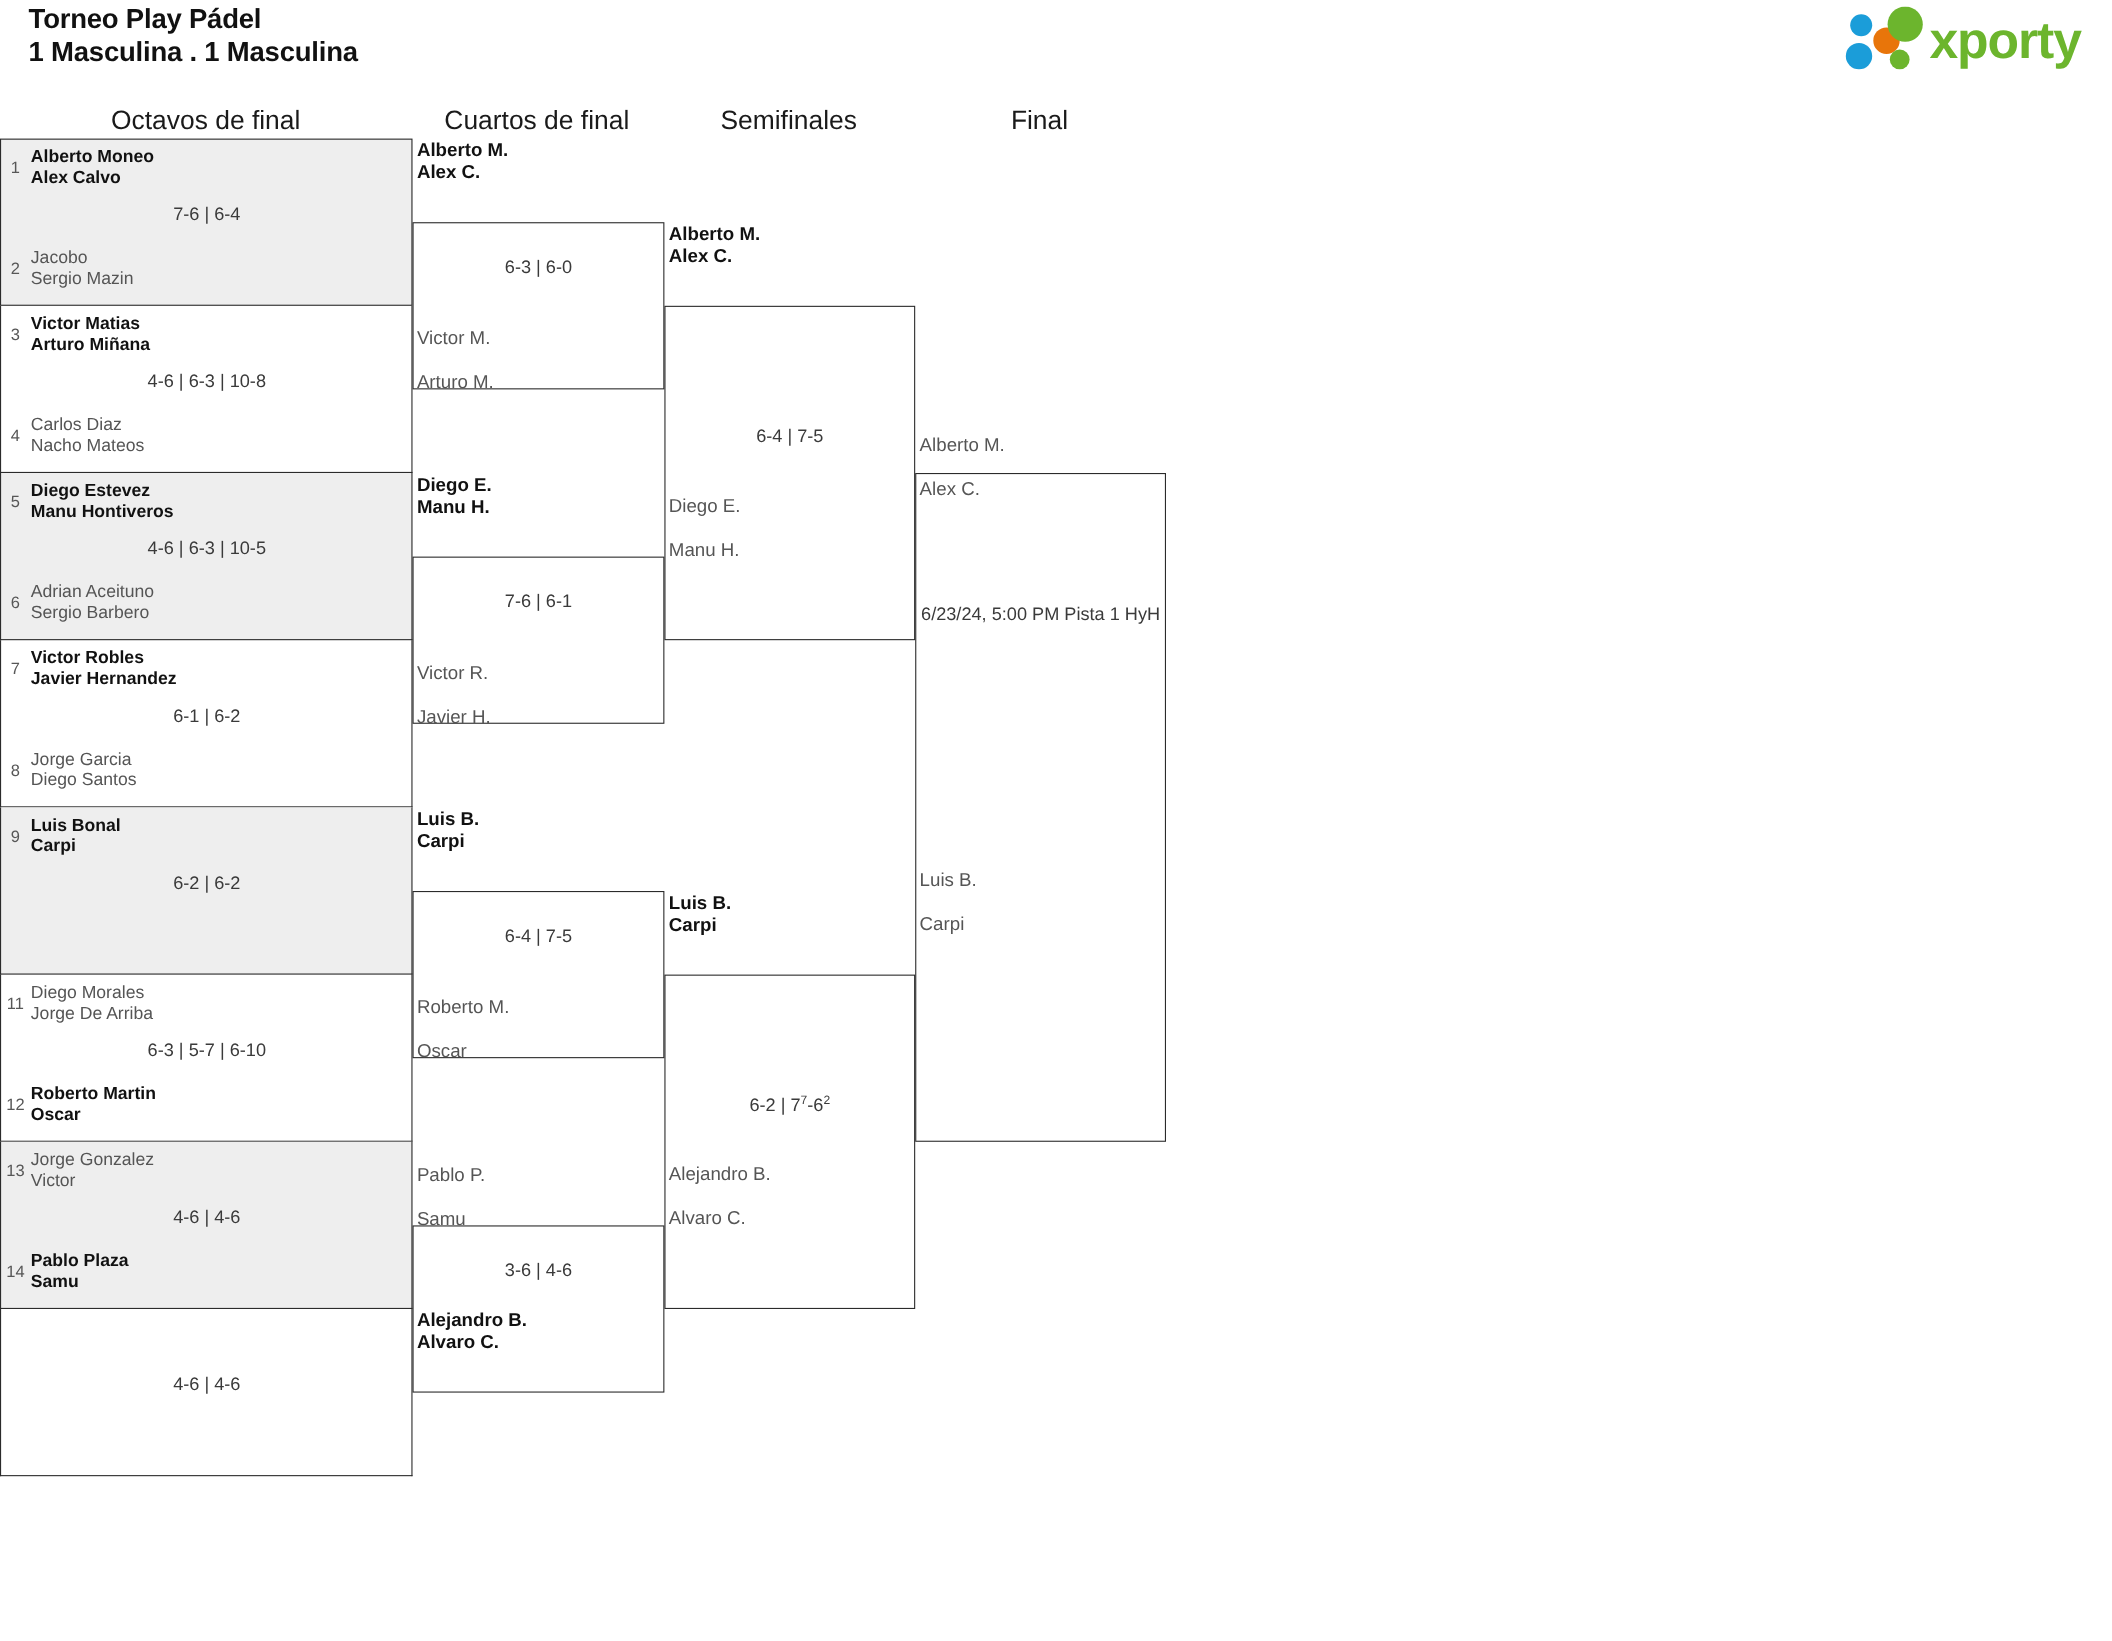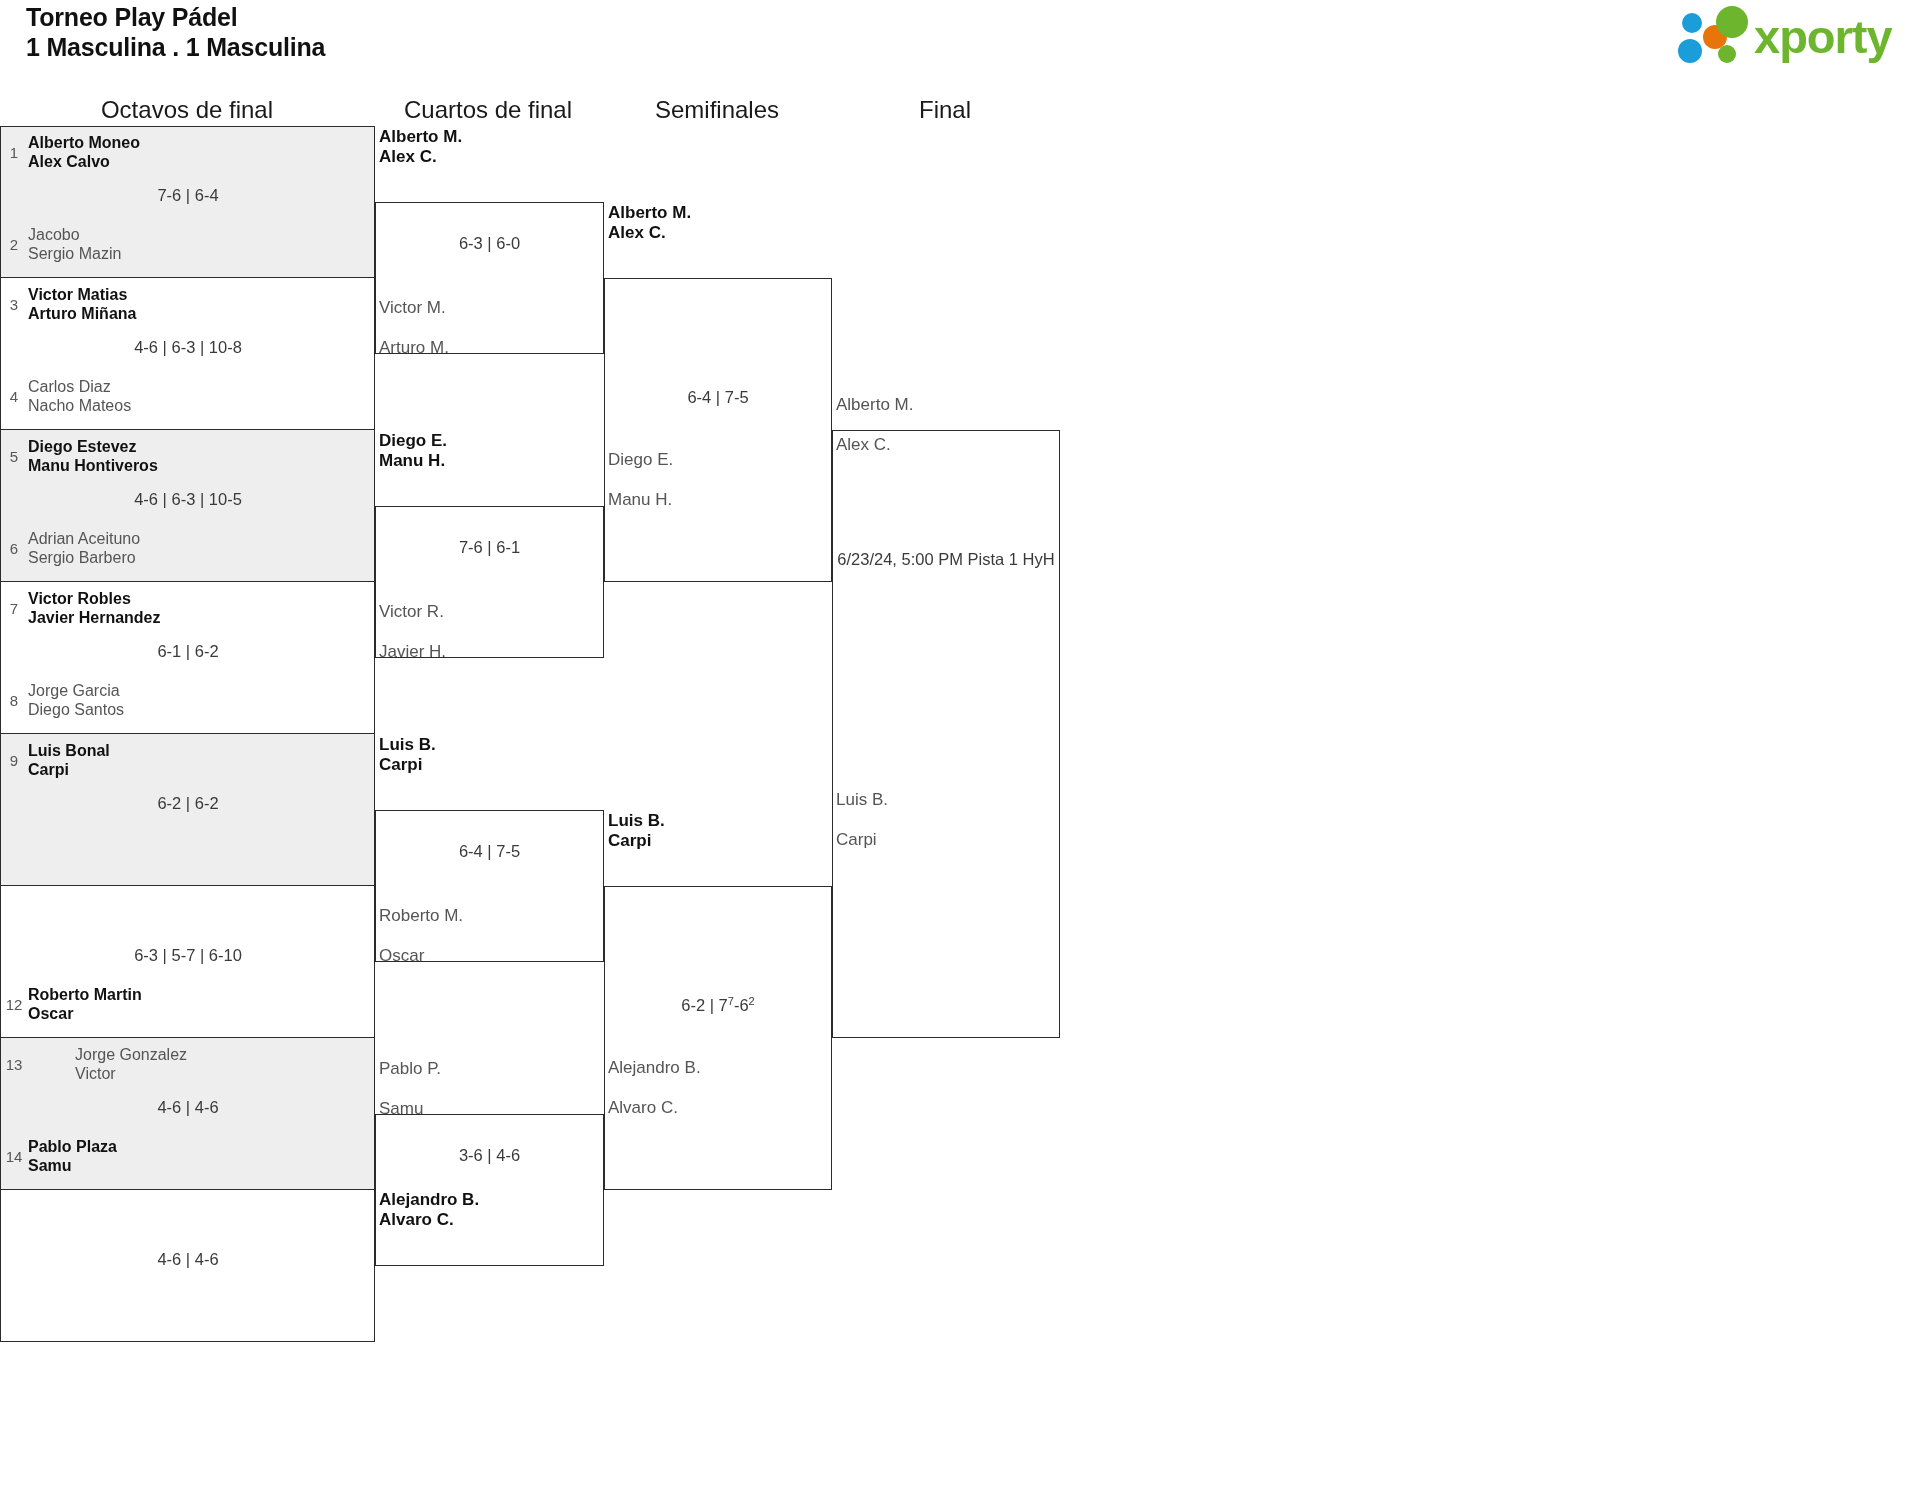--- a/index.html
+++ b/index.html
@@ -250,30 +250,37 @@
     <div class="r1-block shaded" style="top: 734px; height: 152px;"></div>
     <div class="slot winner" style="top: 738px;">
       <div class="seed-num">9</div>
       <div class="team-names">
         <span class="nm">Luis Bonal</span>
         <span class="nm">Carpi</span>
       </div>
     </div>
     <div class="r1-score" style="left: 188px; top: 794px;">6-2 | 6-2</div>
     <div class="r1-block" style="top: 886px; height: 152px;"></div>
+    <div class="slot loser" style="top: 890px;">
+      <div class="seed-num">11</div>
+      <div class="team-names">
+        <span class="nm">Diego Morales</span>
+        <span class="nm">Jorge De Arriba</span>
+      </div>
+    </div>
     <div class="slot winner" style="top: 982px;">
       <div class="seed-num">12</div>
       <div class="team-names">
         <span class="nm">Roberto Martin</span>
         <span class="nm">Oscar</span>
       </div>
     </div>
     <div class="r1-score" style="left: 188px; top: 946px;">6-3 | 5-7 | 6-10</div>
     <div class="r1-block shaded" style="top: 1038px; height: 152px;"></div>
-    <div class="slot loser" style="top: 1042px; gap: 47px;">
+    <div class="slot loser" style="top: 1042px;">
       <div class="seed-num">13</div>
       <div class="team-names">
         <span class="nm">Jorge Gonzalez</span>
         <span class="nm">Victor</span>
       </div>
     </div>
     <div class="slot winner" style="top: 1134px;">
       <div class="seed-num">14</div>
       <div class="team-names">
         <span class="nm">Pablo Plaza</span>

